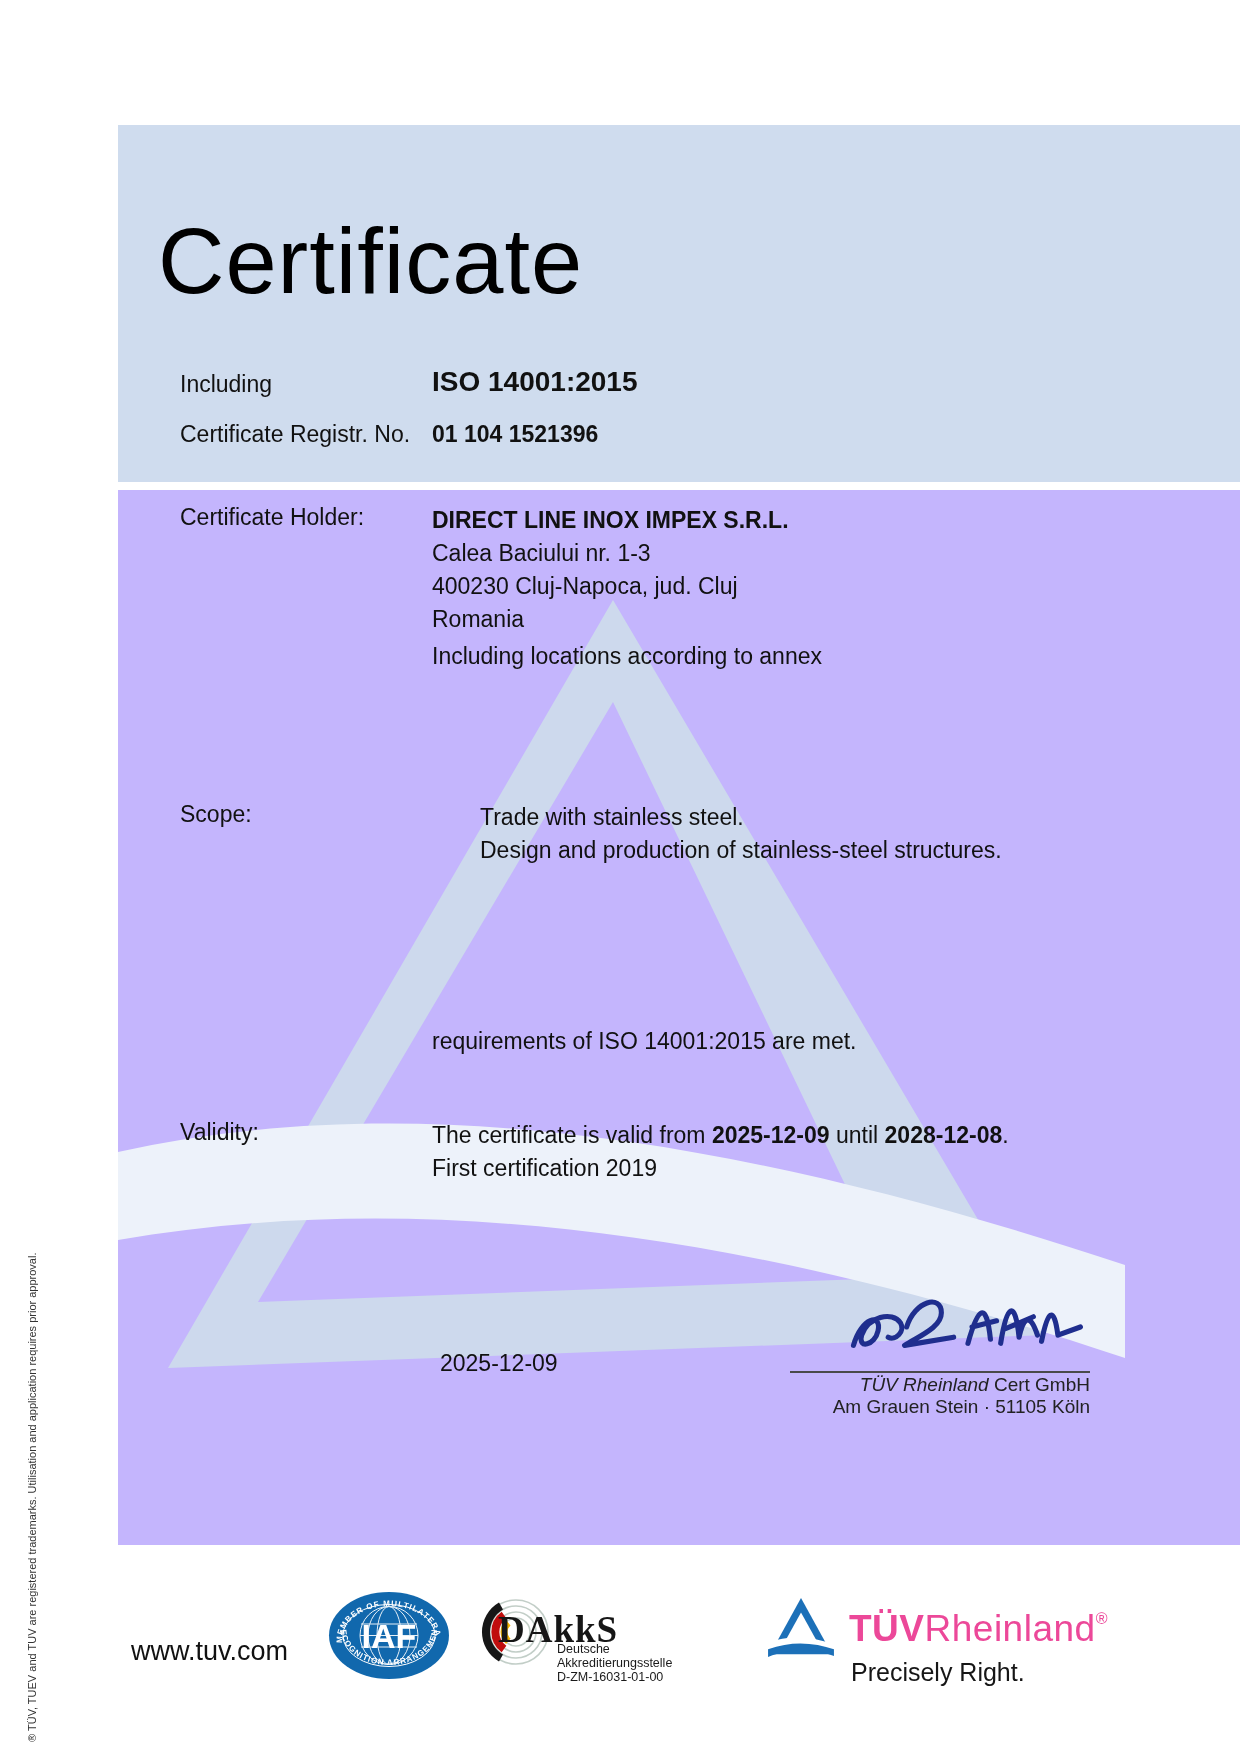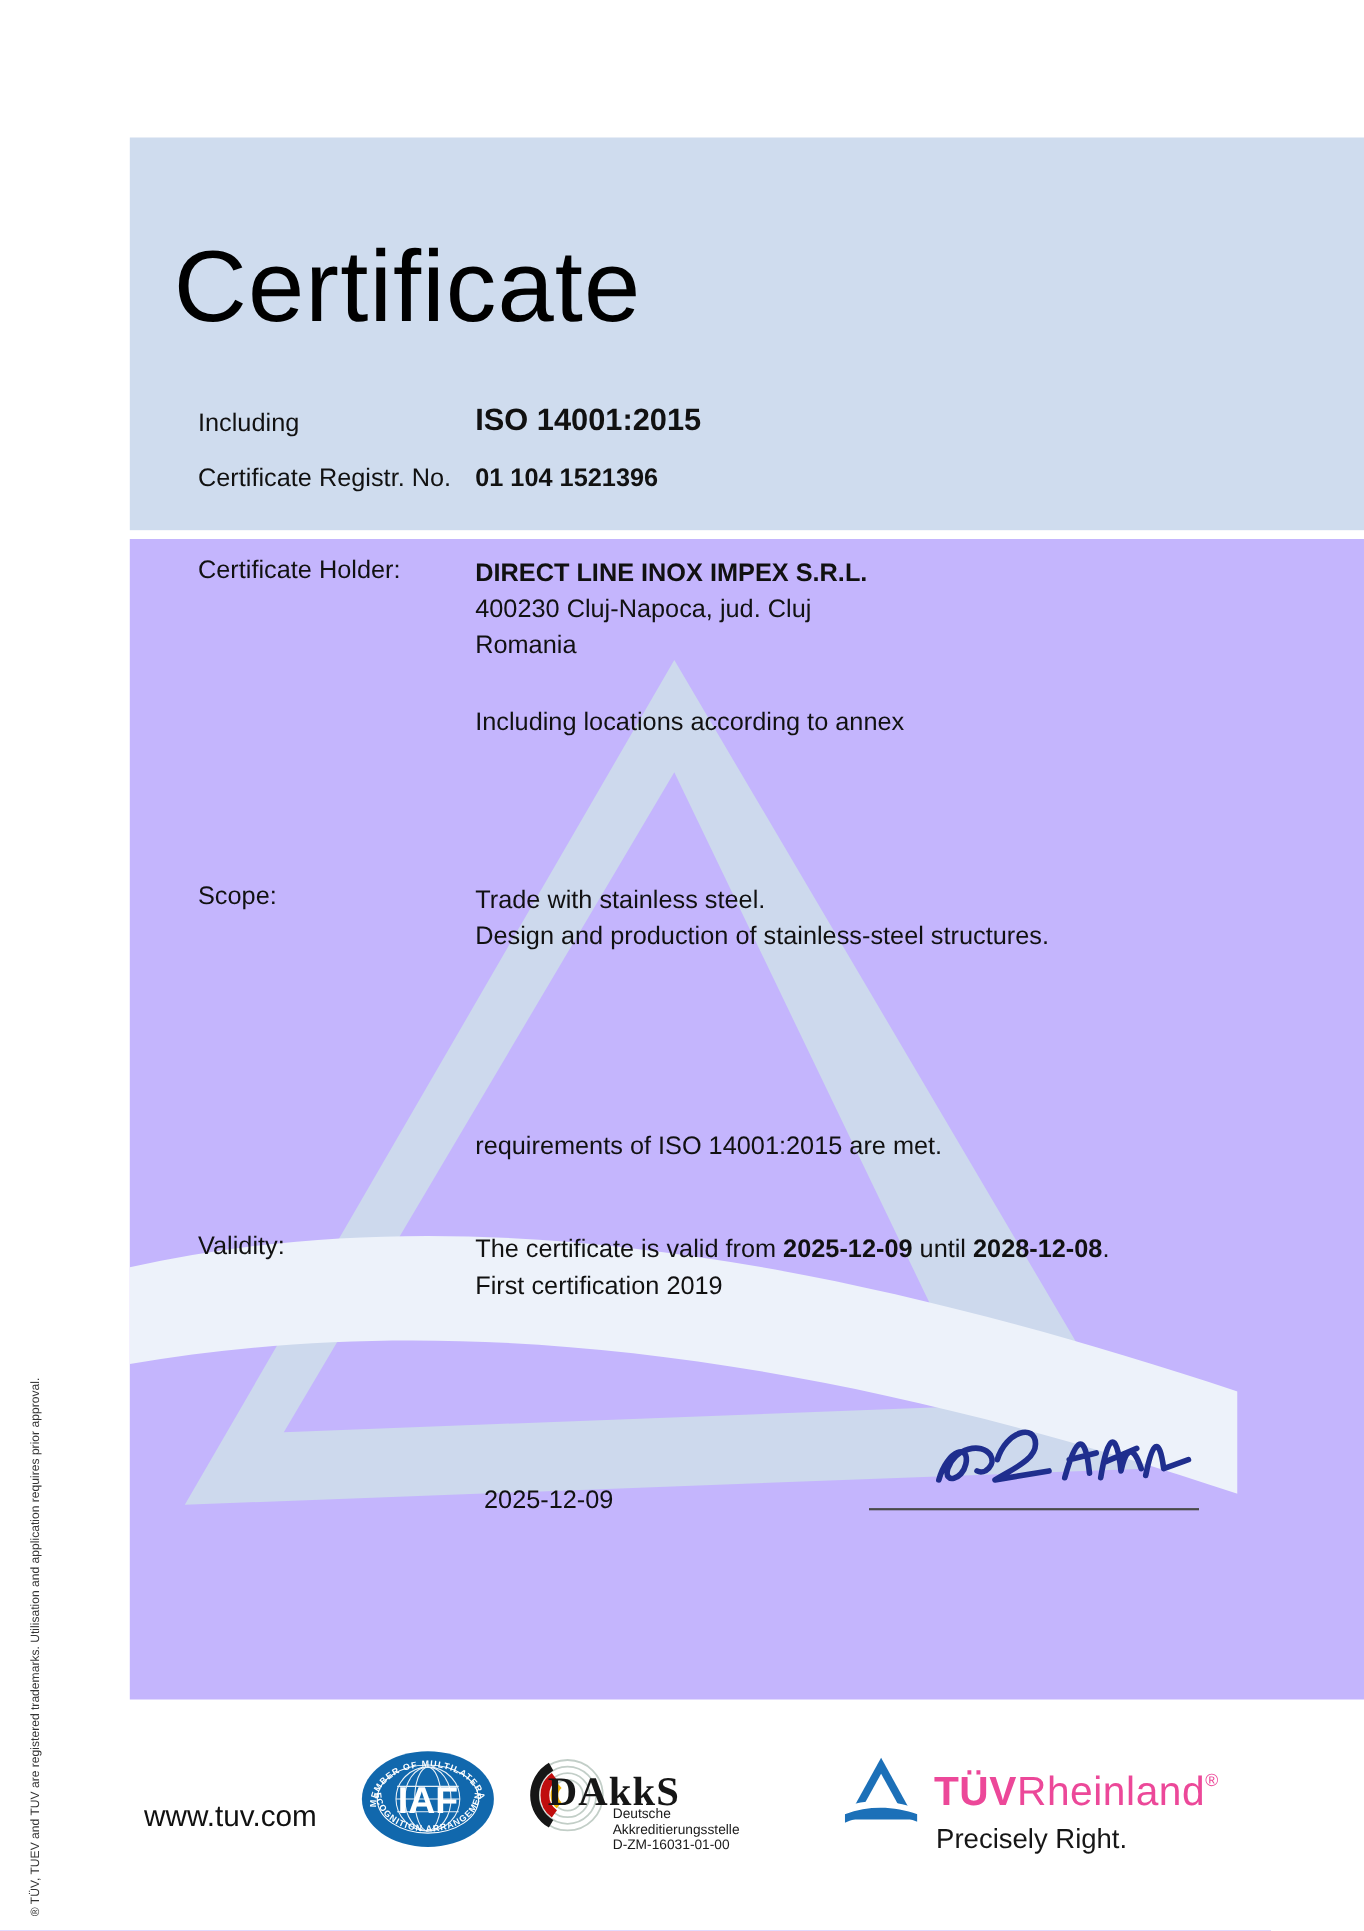--- a/index.html
+++ b/index.html
@@ -54,27 +54,28 @@
 <div class="block block-body">
 
   <svg class="watermark" viewBox="0 0 1007 1055">
     <path class="wm-fill" fill-rule="evenodd" d="M495,110 L928,845 L50,878 Z M495,212 L772,788 L140,812 Z"></path>
     <path class="wm-swoosh" d="M0,662 C 280,600 600,640 1007,775 L1007,868 C 600,732 280,702 0,750 Z"></path>
   </svg>
 
   <div class="lbl" style="top:14px;">Certificate Holder:</div>
   <div class="val lines" style="top:14px;">
     <div class="bold">DIRECT LINE INOX IMPEX S.R.L.</div>
+    <div>Calea Baciului nr. 1-3</div>
     <div>400230 Cluj-Napoca, jud. Cluj</div>
     <div>Romania</div>
   </div>
   <div class="val" style="top:153px;">Including locations according to annex</div>
 
   <div class="lbl" style="top:311px;">Scope:</div>
-  <div class="val lines" style="top:311px;">
+  <div class="val lines" style="top:311px;margin-left:48px;">
     <div>Trade with stainless steel.</div>
     <div>Design and production of stainless-steel structures.</div>
   </div>
 
   <div class="val lines" style="top:535px;">
     <div>requirements of ISO 14001:2015 are met.</div>
   </div>
 
   <div class="lbl" style="top:629px;">Validity:</div>
   <div class="val lines" style="top:629px;">
@@ -87,20 +88,24 @@
   <svg class="sig" viewBox="0 0 240 90">
     <g fill="none" stroke="#1f2e8e" stroke-width="5" stroke-linecap="round" stroke-linejoin="round">
       <path d="M6,62 C14,34 34,30 30,48 C27,62 10,66 14,52 C20,34 44,28 52,40 C57,48 47,58 40,54"></path>
       <path d="M58,44 C66,18 92,12 92,30 C92,44 72,52 56,62 L104,54"></path>
       <path d="M118,60 C128,24 136,18 140,56 M122,44 L146,38"></path>
       <path d="M150,60 C156,22 164,16 168,54 C172,36 178,28 186,52 M154,46 L182,34"></path>
       <path d="M190,58 C196,28 202,22 206,52 L228,44"></path>
     </g>
   </svg>
   <div class="sig-line"></div>
+  <div class="signatory">
+    <div><span class="italic">TÜV Rheinland</span><span> Cert GmbH</span></div>
+    <div>Am Grauen Stein · 51105 Köln</div>
+  </div>
 </div>
 
 <div class="footer-web">www.tuv.com</div>
 
 <svg class="iaf-logo" viewBox="0 0 122 89">
   <defs>
     <path id="iafTop" d="M14,49 A47,34 0 0 1 108,49"></path>
     <path id="iafBottom" d="M13,39 A48,35 0 0 0 109,39"></path>
   </defs>
   <ellipse cx="61" cy="44.5" rx="60" ry="43.5" fill="#1168ad"></ellipse>

